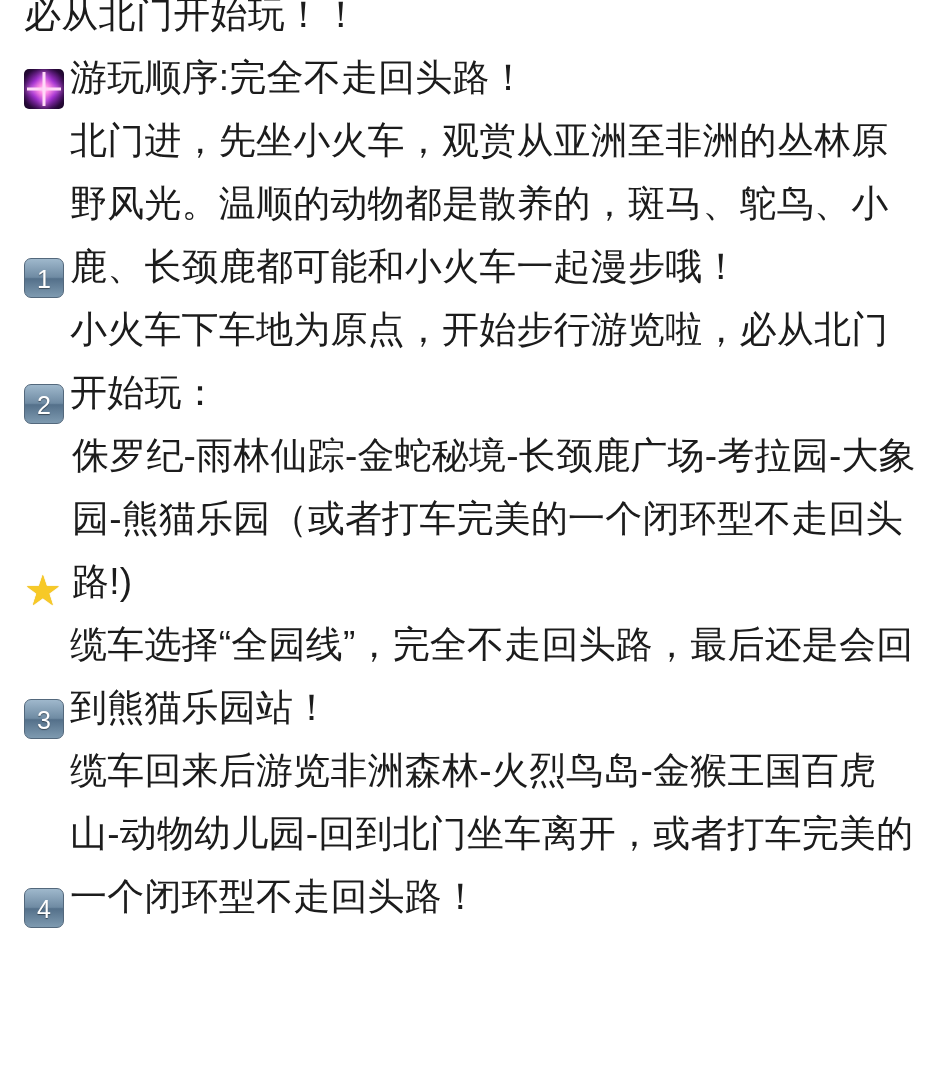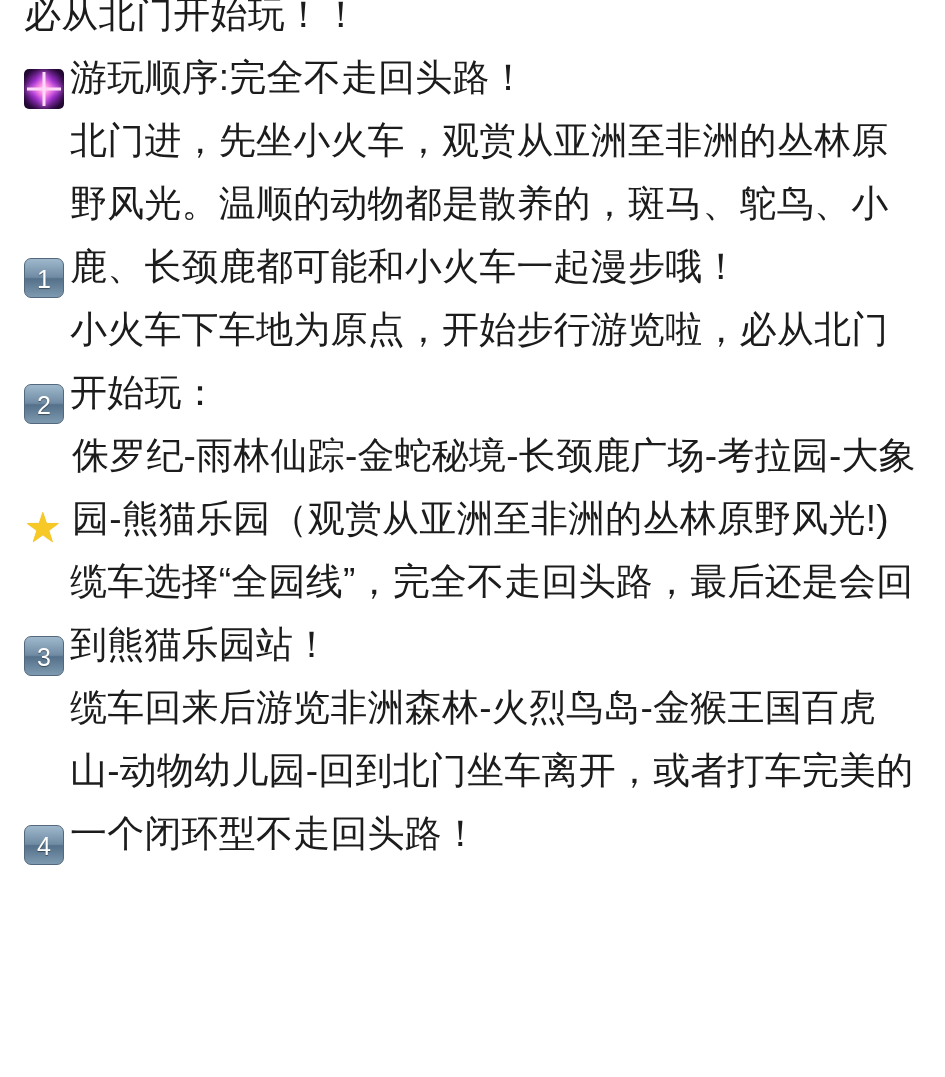--- a/index.html
+++ b/index.html
@@ -135,21 +135,21 @@
     </div>
 
 
     <div class="row">
       <span class="icon keycap">2</span>
       <span class="body">小火车下车地为原点，开始步行游览啦，必从北门开始玩：</span>
     </div>
 
     <div class="row">
       <span class="icon star"></span>
-      <span class="body">侏罗纪-雨林仙踪-金蛇秘境-长颈鹿广场-考拉园-大象园-熊猫乐园（观赏从亚洲至非洲的丛林原野风光!)</span>
+      <span class="body">侏罗纪-雨林仙踪-金蛇秘境-长颈鹿广场-考拉园-大象园-熊猫乐园（或者打车完美的一个闭环型不走回头路!)</span>
     </div>
 
     <div class="row">
       <span class="icon keycap">3</span>
       <span class="body">缆车选择“全园线”，完全不走回头路，最后还是会回到熊猫乐园站！</span>
     </div>
 
     <div class="row">
       <span class="icon keycap">4</span>
       <span class="body">缆车回来后游览非洲森林-火烈鸟岛-金猴王国百虎山-动物幼儿园-回到北门坐车离开，或者打车完美的一个闭环型不走回头路！</span>

